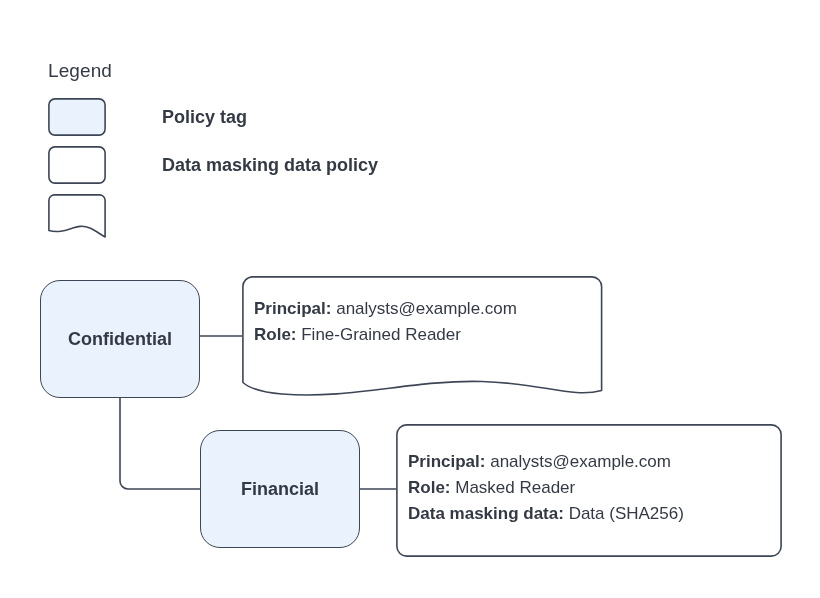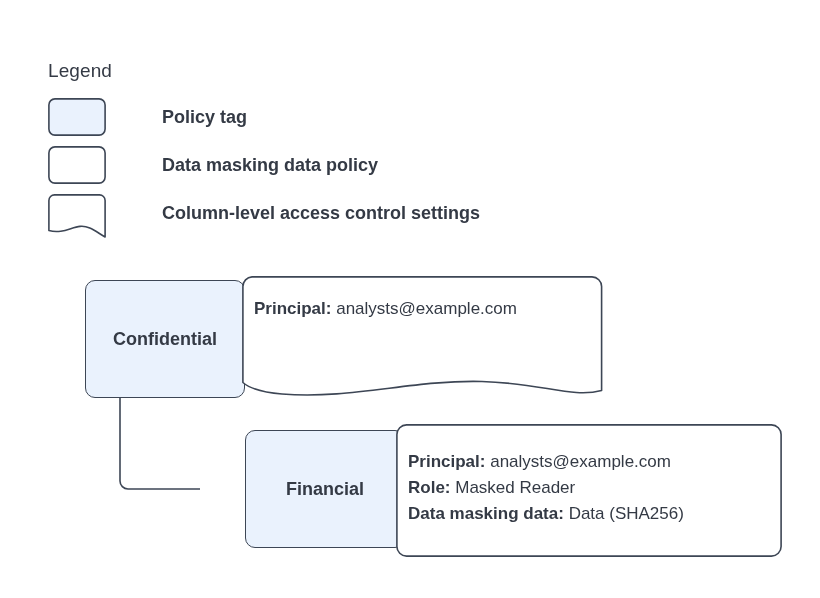--- a/index.html
+++ b/index.html
@@ -54,29 +54,28 @@
   }
   #legend-row-0 { top: 98px; }
   #legend-row-1 { top: 146px; }
   #legend-row-2 { top: 194px; }
 
   
   .node {
     position: absolute;
     box-sizing: border-box;
     border: 1.6px solid #3d4655;
-    border-radius: 10px;
+    border-radius: 20px;
     background: #eaf2fd;
     display: flex;
     align-items: center;
     justify-content: center;
     font-size: 18px;
     font-weight: bold;
     color: #343a45;
-    margin-left: 45px;
   }
   #node-confidential {
     left: 40px;
     top: 280px;
     width: 160px;
     height: 118px;
   }
   #node-financial {
     left: 200px;
     top: 430px;
@@ -165,21 +164,20 @@
     <span class="legend-swatch">
       <svg width="58" height="44" viewBox="0 0 58 44">
         <path d="M 6.5 0.9 L 51.5 0.9 A 5.6 5.6 0 0 1 57.1 6.5
                  L 57.1 43.0
                  C 47 37.0 41 31.5 32 32.4
                  C 23 33.3 14 40.0 0.9 36.6
                  L 0.9 6.5
                  A 5.6 5.6 0 0 1 6.5 0.9 Z" fill="#ffffff" stroke="#3d4655" stroke-width="1.6" stroke-linejoin="round"></path>
       </svg>
     </span>
-    <span class="legend-label">Column-level access control settings</span>
   </div>
 
   <svg id="connectors" width="820" height="598" viewBox="0 0 820 598" fill="none">
 
     <path d="M 200 336 L 242 336" stroke="#3d4655" stroke-width="1.6" fill="none"></path>
 
     <path d="M 120 398 L 120 481 A 8 8 0 0 0 128 489 L 200 489" stroke="#3d4655" stroke-width="1.6" fill="none"></path>
 
     <path d="M 360 489 L 396 489" stroke="#3d4655" stroke-width="1.6" fill="none"></path>
   </svg>
@@ -200,20 +198,24 @@
                C 170 103.7 110 123.5 40 118.0
                C 20 116.5 8 112.5 0.9 106.5
                L 0.9 10.5
                A 9.6 9.6 0 0 1 10 0.9 Z" fill="#ffffff" stroke="#3d4655" stroke-width="1.6" stroke-linejoin="round"></path>
     </svg>
     <div class="callout-text">
       <div>
         <b>Principal:</b>
         <span>analysts@example.com</span>
       </div>
+      <div>
+        <b>Role:</b>
+        <span>Fine-Grained Reader</span>
+      </div>
     </div>
   </div>
 
   <div class="callout" id="callout-masking">
     <svg width="386" height="133" viewBox="0 0 386 133">
       <rect x="0.9" y="0.9" width="384.2" height="131.2" rx="9.6" ry="9.6" fill="#ffffff" stroke="#3d4655" stroke-width="1.6"></rect>
     </svg>
     <div class="callout-text">
       <div>
         <b>Principal:</b>

